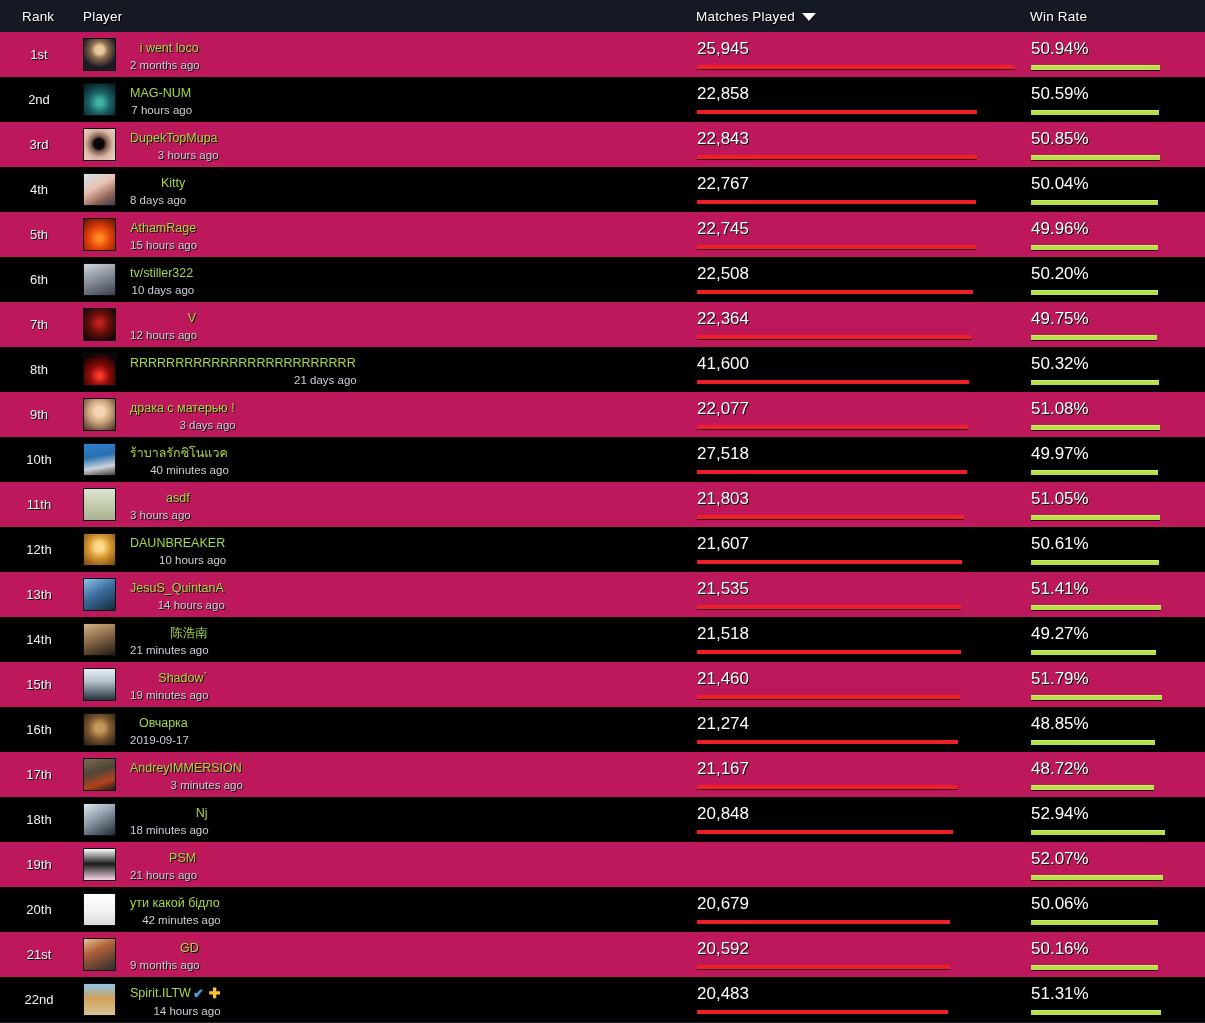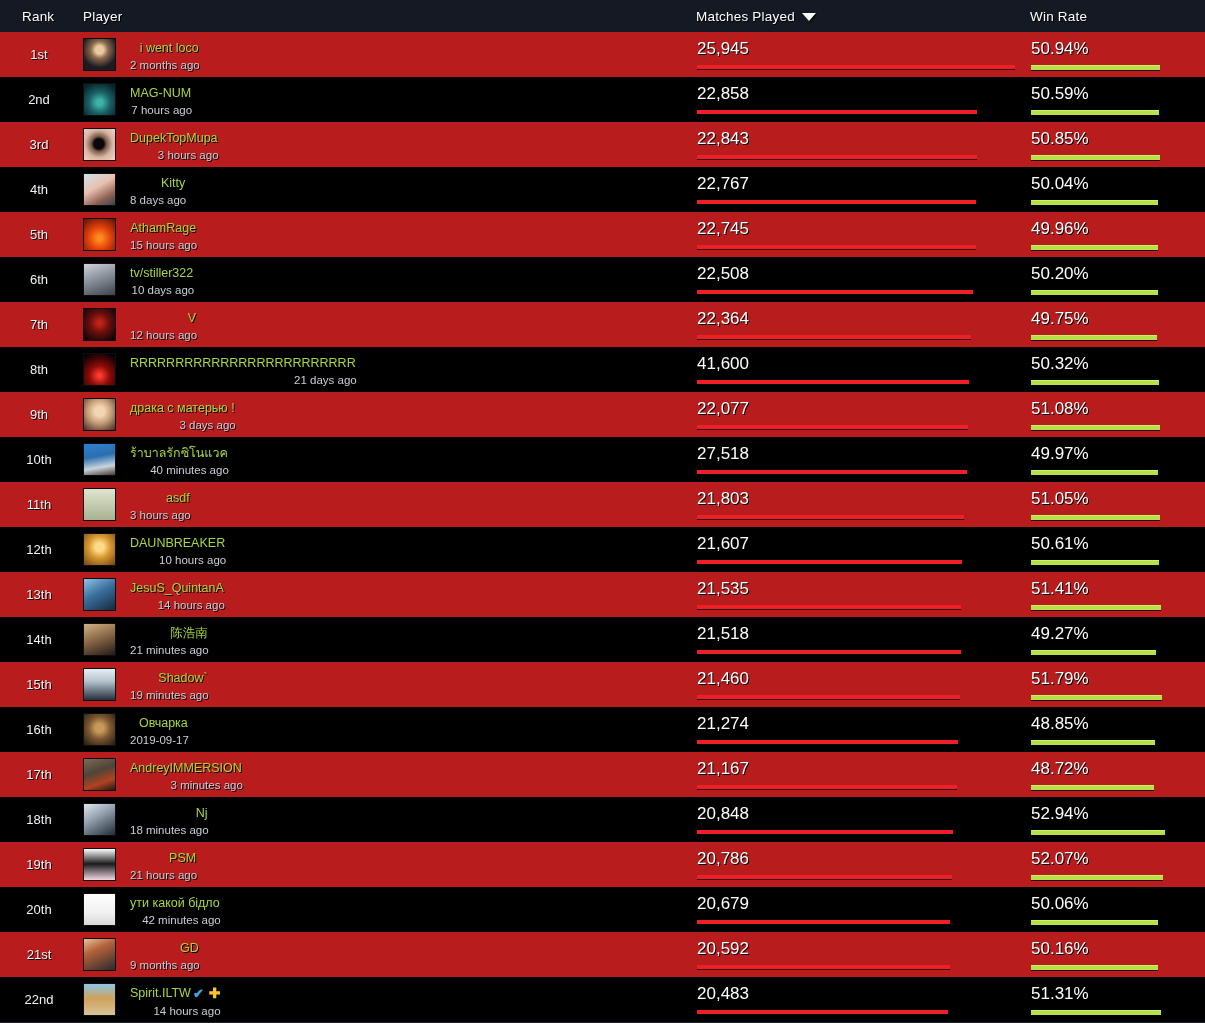--- a/index.html
+++ b/index.html
@@ -55,21 +55,21 @@
     filter: drop-shadow(1px 1px 0 #000);
   }
 
   
   .rows { display: block; }
   .row {
     height: 45px;
     display: flex;
     align-items: center;
     position: relative;
-    background: #b91c1c;
+    background: #be185d;
   }
   .row.alt { background: #000000; }
 
   .c-rank {
     position: absolute;
     left: 0;
     width: 78px;
     text-align: center;
     font-size: 13px;
     color: #f0f2f5;
@@ -593,26 +593,20 @@
       </div>
       <div class="row">
         <div class="c-rank">19th</div>
         <div class="avatar av19">
           <span class="av-inner"></span>
         </div>
         <div class="c-player">
           <div><span class="pname">PSM</span><span class="badges"></span></div>
           <div class="pdate">21 hours ago</div>
         </div>
-        <div class="c-matches">
-          <div class="mval">20,786</div>
-          <div class="bar-track">
-            <div class="bar" style="width:254.7px"></div>
-          </div>
-        </div>
         <div class="c-win">
           <div class="mval">52.07%</div>
           <div class="bar-track">
             <div class="bar-green" style="width:131.9px"></div>
           </div>
         </div>
       </div>
       <div class="row alt">
         <div class="c-rank">20th</div>
         <div class="avatar av20">

